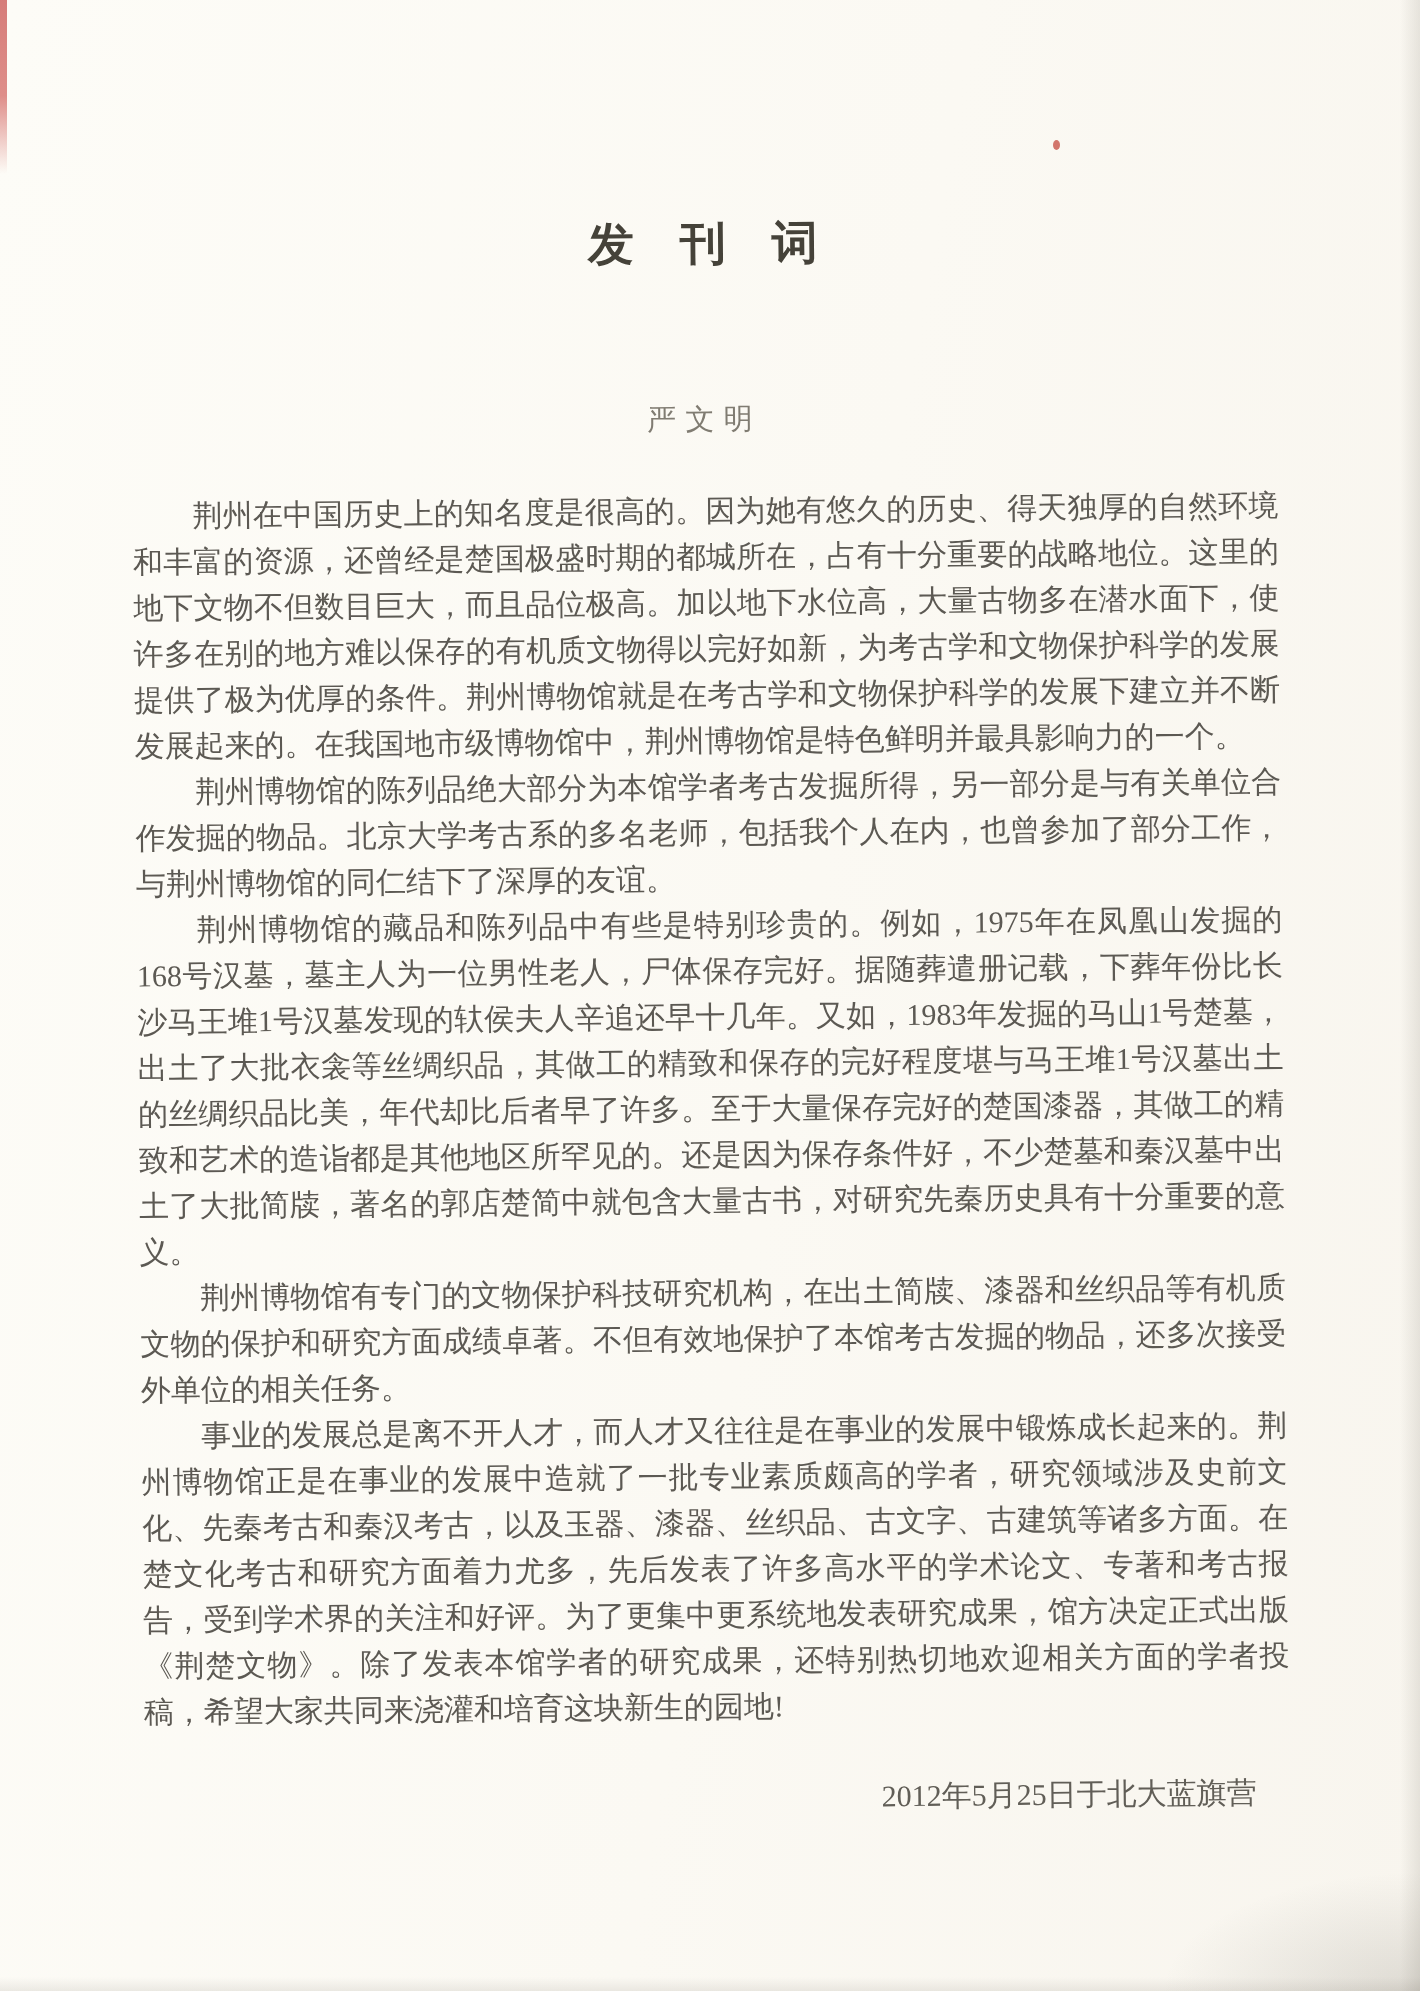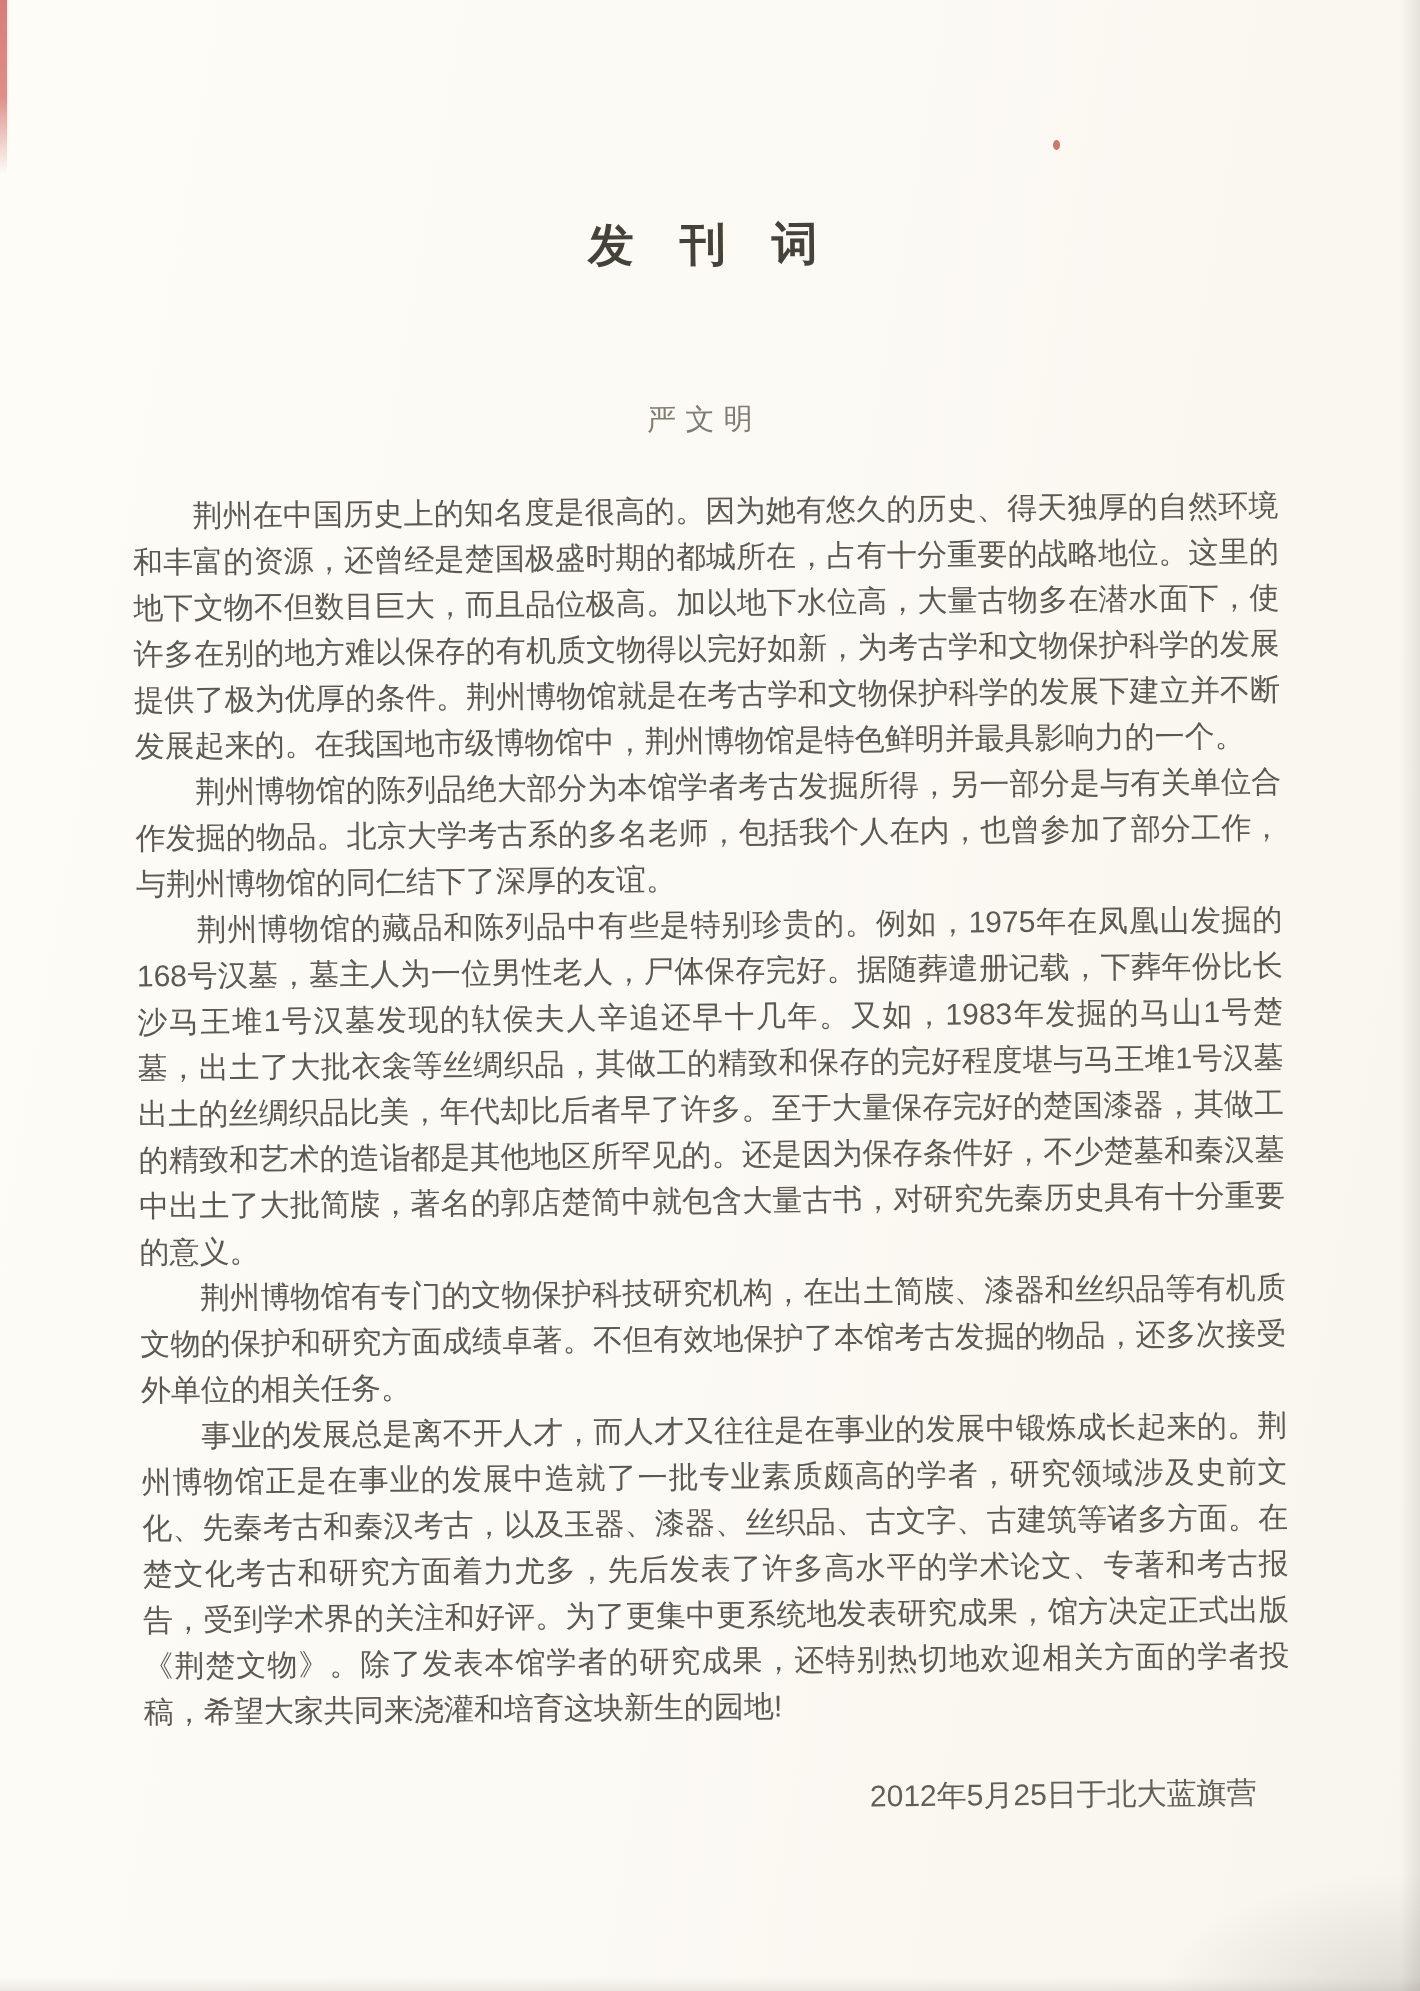--- a/index.html
+++ b/index.html
@@ -7,21 +7,21 @@
     padding: 0;
     background: #e8e6e0;
   }
   .page {
     position: relative;
     width: 1420px;
     height: 1991px;
     margin: 0 auto;
     background: linear-gradient(100deg, #fdfcf7 0%, #fbf9f3 55%, #f8f5ee 100%);
     overflow: hidden;
-    font-family: Liberation Sans, sans-serif;
+    font-family: Liberation Serif, serif;
   }
   
   .edge-strip {
     position: absolute;
     left: 0; top: 0;
     width: 7px; height: 174px;
     background: linear-gradient(to bottom, #cf6663 0%, #d97b76 55%, rgba(217,123,118,0) 100%);
     opacity: 0.85;
   }
   .red-dot {

